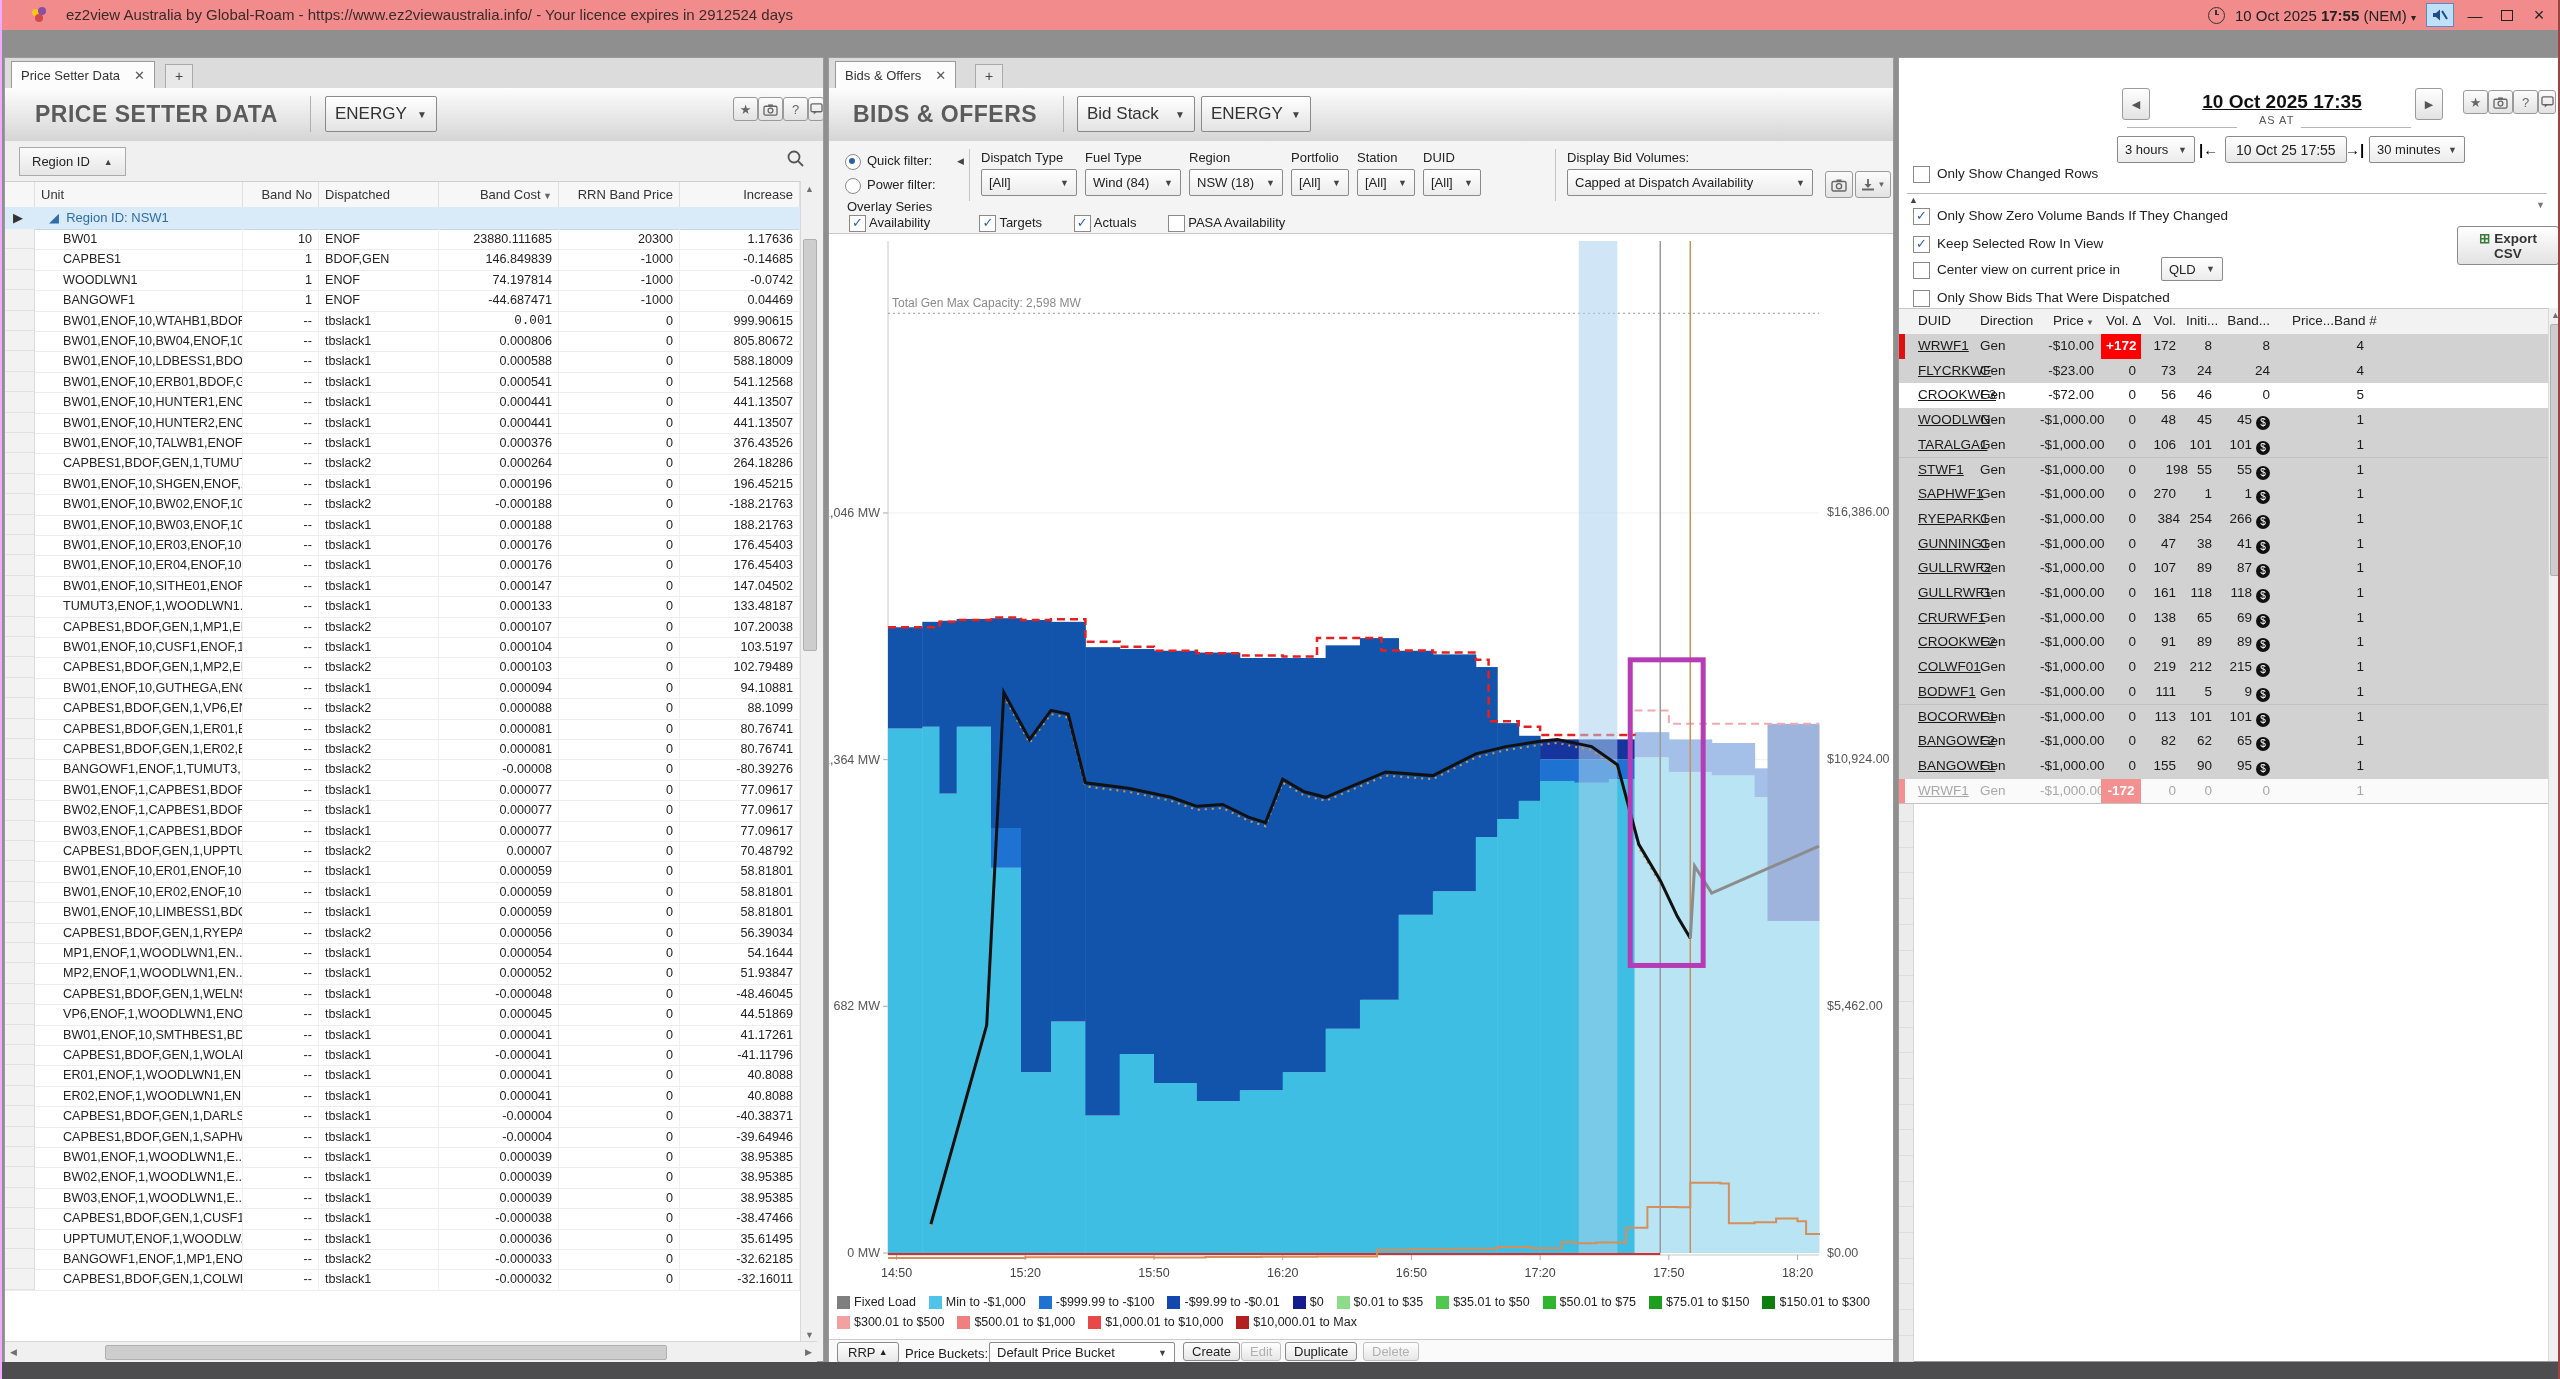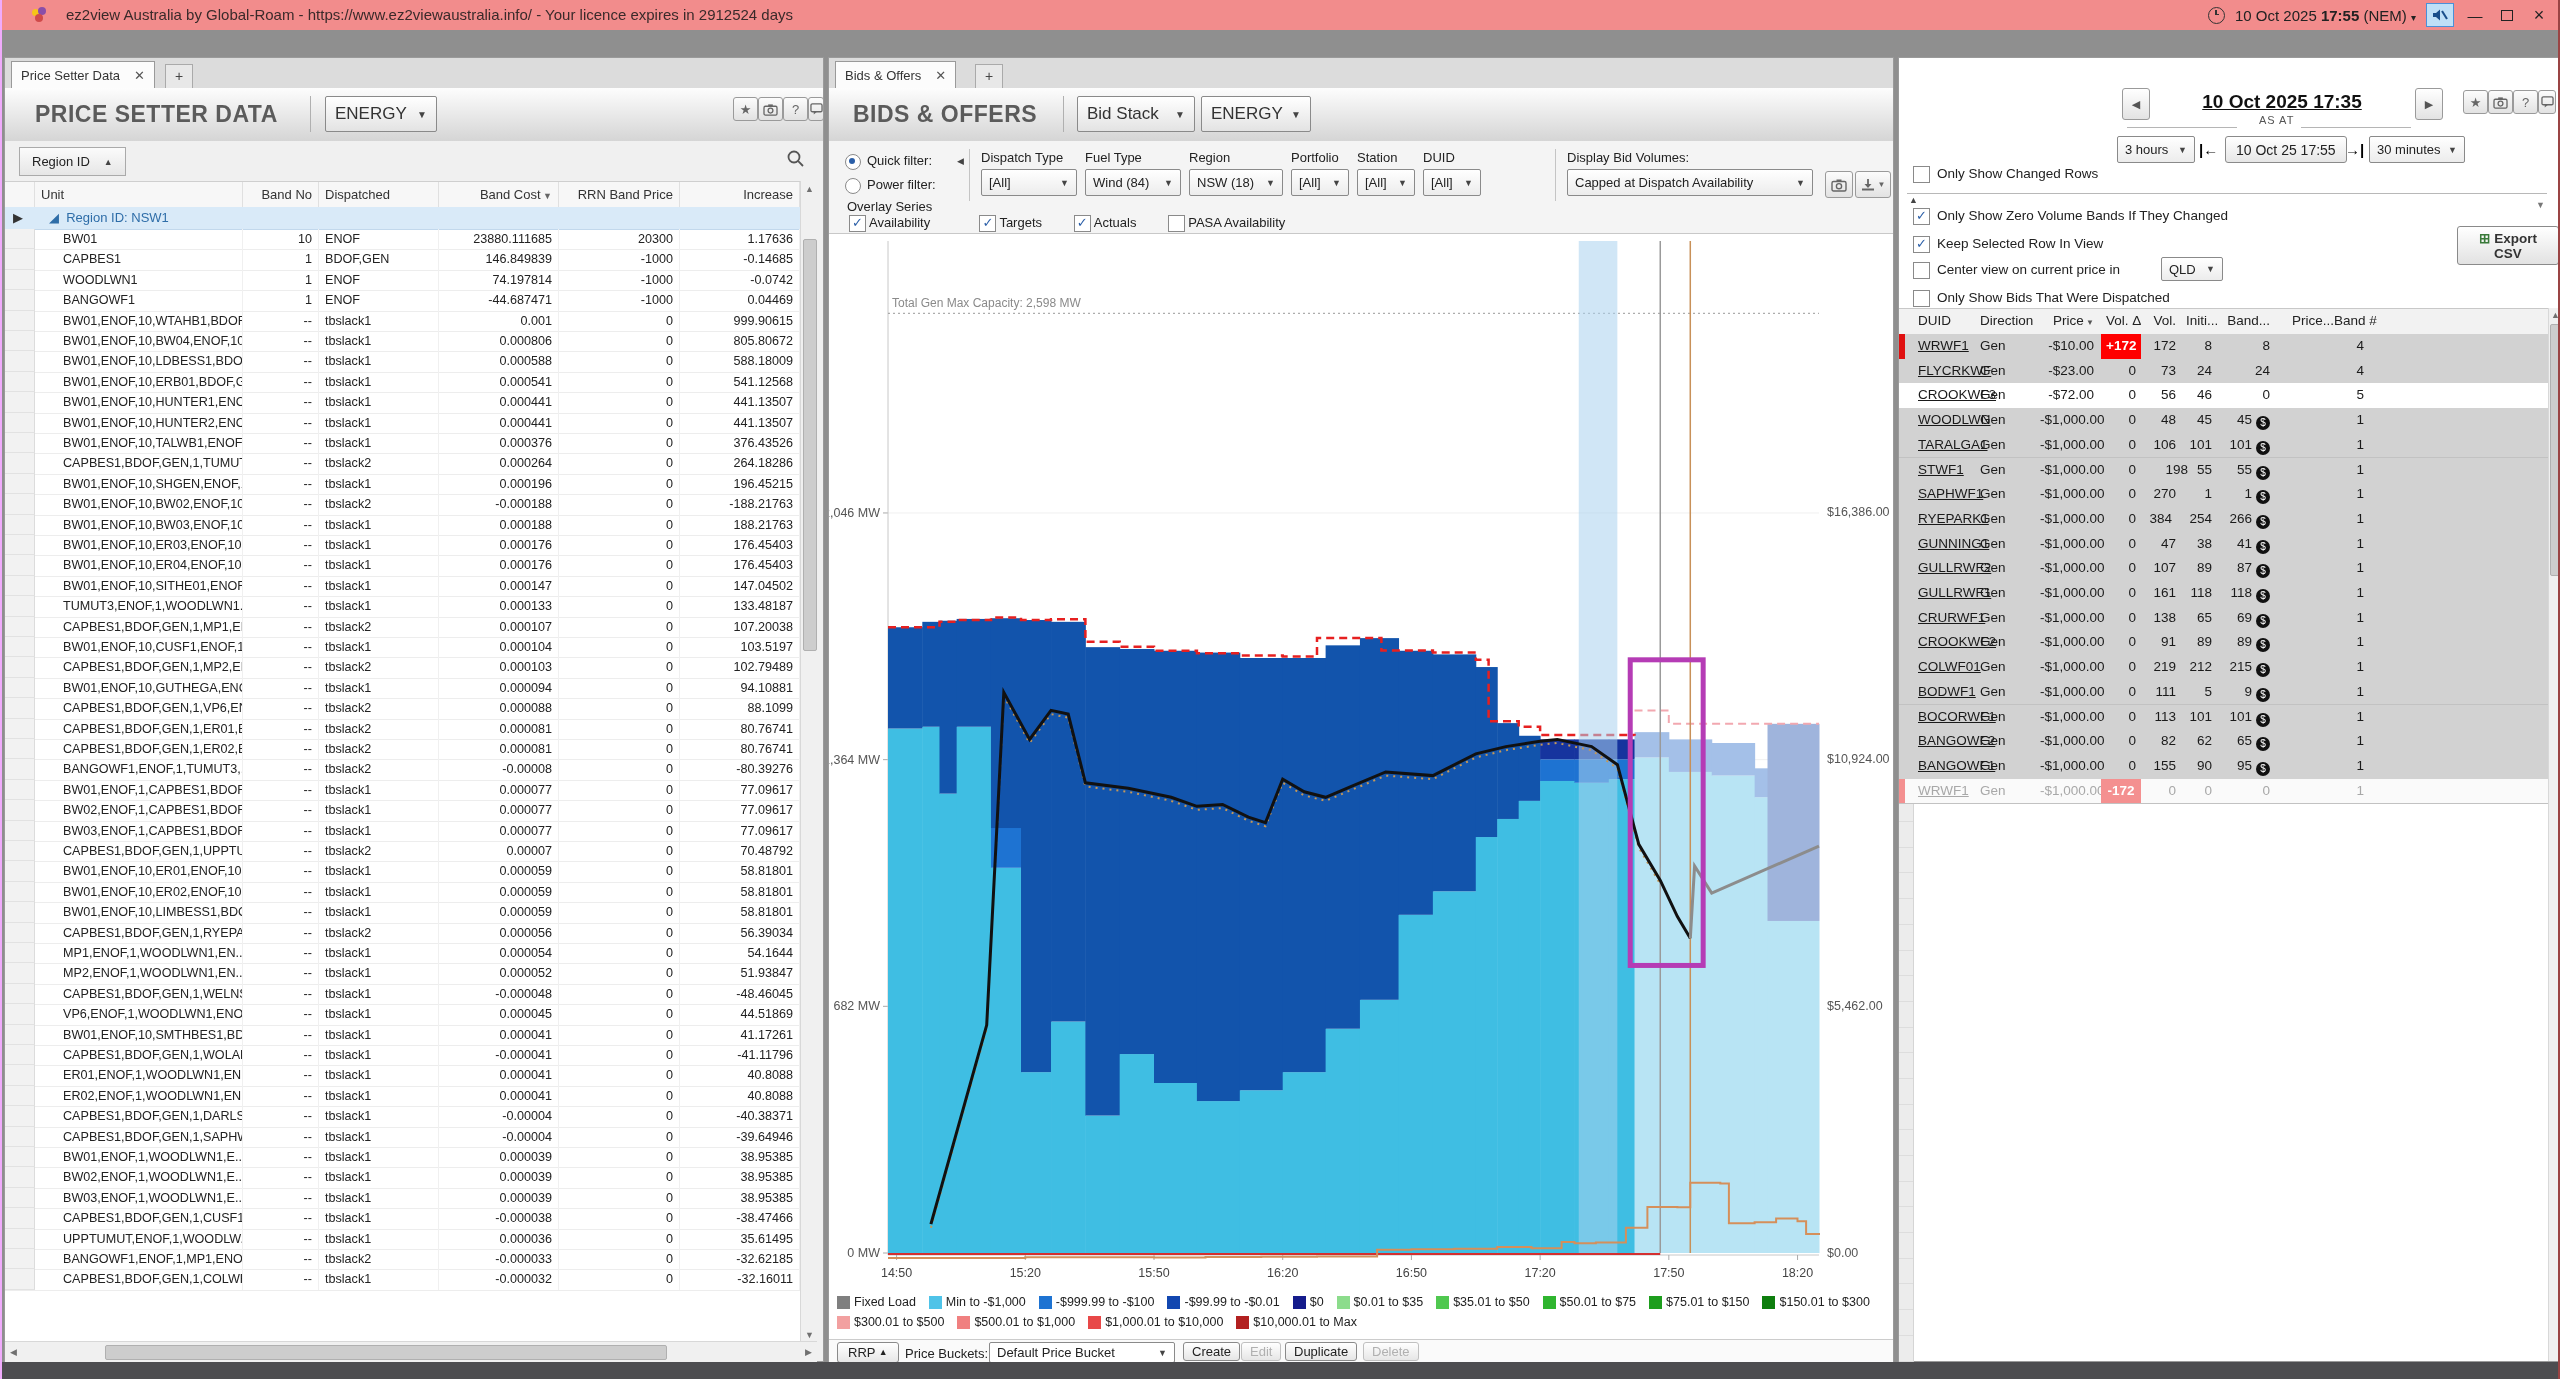--- a/index.html
+++ b/index.html
@@ -220,21 +220,21 @@
           <div class="ps-cell" style="left: 314px; width: 120px;">ENOF</div>
           <div class="ps-cell num" style="left: 434px; width: 120px;">-44.687471</div>
           <div class="ps-cell num" style="left: 554px; width: 121px;">-1000</div>
           <div class="ps-cell num" style="left: 675px; width: 120px;">0.04469</div>
         </div>
         <div class="ps-row" style="top: 103.6px;">
           <div class="handle"></div>
           <div class="ps-cell" style="left: 30px; width: 208px; padding-left: 28px;">BW01,ENOF,10,WTAHB1,BDOF...</div>
           <div class="ps-cell num" style="left: 238px; width: 76px;">--</div>
           <div class="ps-cell" style="left: 314px; width: 120px;">tbslack1</div>
-          <div class="ps-cell num" style="left: 434px; width: 120px;">0.001</div>
+          <div class="ps-cell num" style="left: 434px; width: 120px; font-family: Liberation Mono, monospace;">0.001</div>
           <div class="ps-cell num" style="left: 554px; width: 121px;">0</div>
           <div class="ps-cell num" style="left: 675px; width: 120px;">999.90615</div>
         </div>
         <div class="ps-row" style="top: 124px;">
           <div class="handle"></div>
           <div class="ps-cell" style="left: 30px; width: 208px; padding-left: 28px;">BW01,ENOF,10,BW04,ENOF,10</div>
           <div class="ps-cell num" style="left: 238px; width: 76px;">--</div>
           <div class="ps-cell" style="left: 314px; width: 120px;">tbslack1</div>
           <div class="ps-cell num" style="left: 434px; width: 120px;">0.000806</div>
           <div class="ps-cell num" style="left: 554px; width: 121px;">0</div>
@@ -1128,21 +1128,21 @@
           <div class="bt-cell num" style="left: 282px; width: 36px;">1</div>
           <div class="bt-cell num" style="left: 318px; width: 58px;">1<span class="badge">$</span></div>
           <div class="bt-cell" style="left: 388px; width: 50px;"></div>
           <div class="bt-cell num" style="left: 430px; width: 40px;">1</div>
         </div>
         <div class="bt-row" style="top: 172.9px;">
           <div class="bt-cell" style="left: 14px; width: 62px;"><span class="duid">RYEPARK1</span></div>
           <div class="bt-cell" style="left: 76px; width: 60px;">Gen</div>
           <div class="bt-cell num" style="left: 136px; width: 64px;">-$1,000.00</div>
           <div class="bt-cell num" style="left: 202px; width: 40px;">0</div>
-          <div class="bt-cell num" style="left: 238px; width: 40px; text-align: right;">384</div>
+          <div class="bt-cell num" style="left: 246px; width: 40px; text-align: right;">384</div>
           <div class="bt-cell num" style="left: 282px; width: 36px;">254</div>
           <div class="bt-cell num" style="left: 318px; width: 58px;">266<span class="badge">$</span></div>
           <div class="bt-cell" style="left: 388px; width: 50px;"></div>
           <div class="bt-cell num" style="left: 430px; width: 40px;">1</div>
         </div>
         <div class="bt-row" style="top: 197.6px;">
           <div class="bt-cell" style="left: 14px; width: 62px;"><span class="duid">GUNNING1</span></div>
           <div class="bt-cell" style="left: 76px; width: 60px;">Gen</div>
           <div class="bt-cell num" style="left: 136px; width: 64px;">-$1,000.00</div>
           <div class="bt-cell num" style="left: 202px; width: 40px;">0</div>

